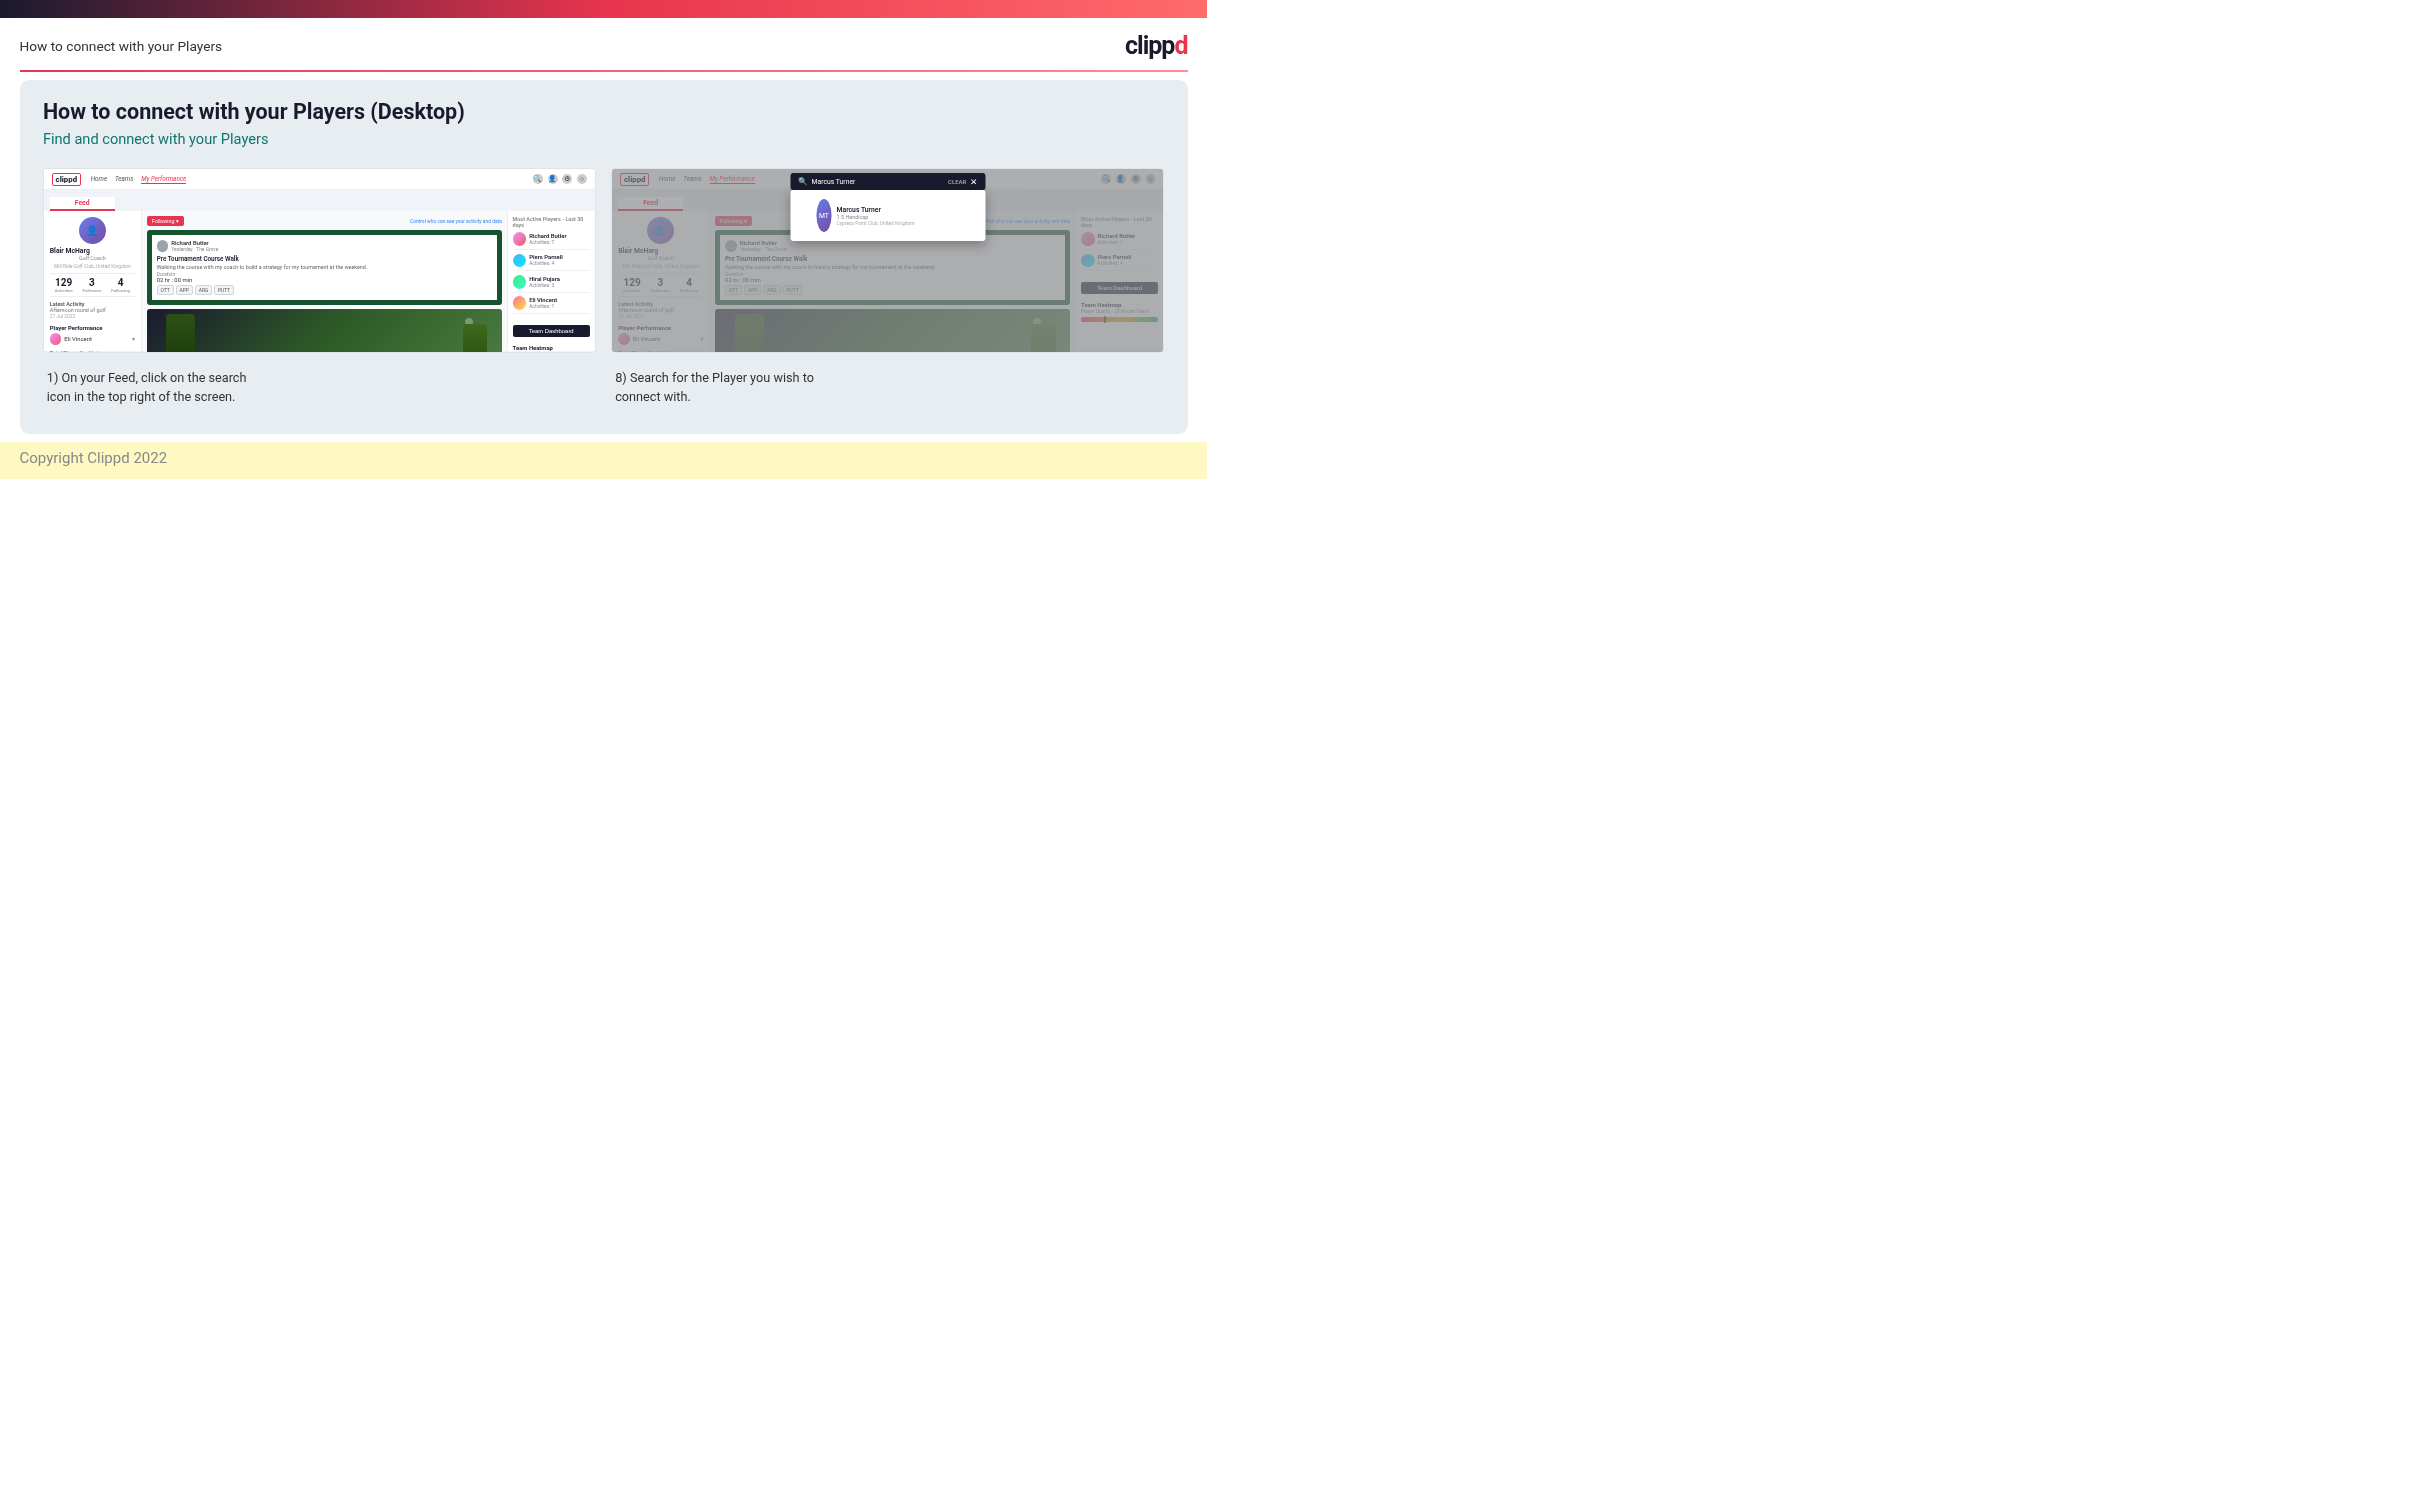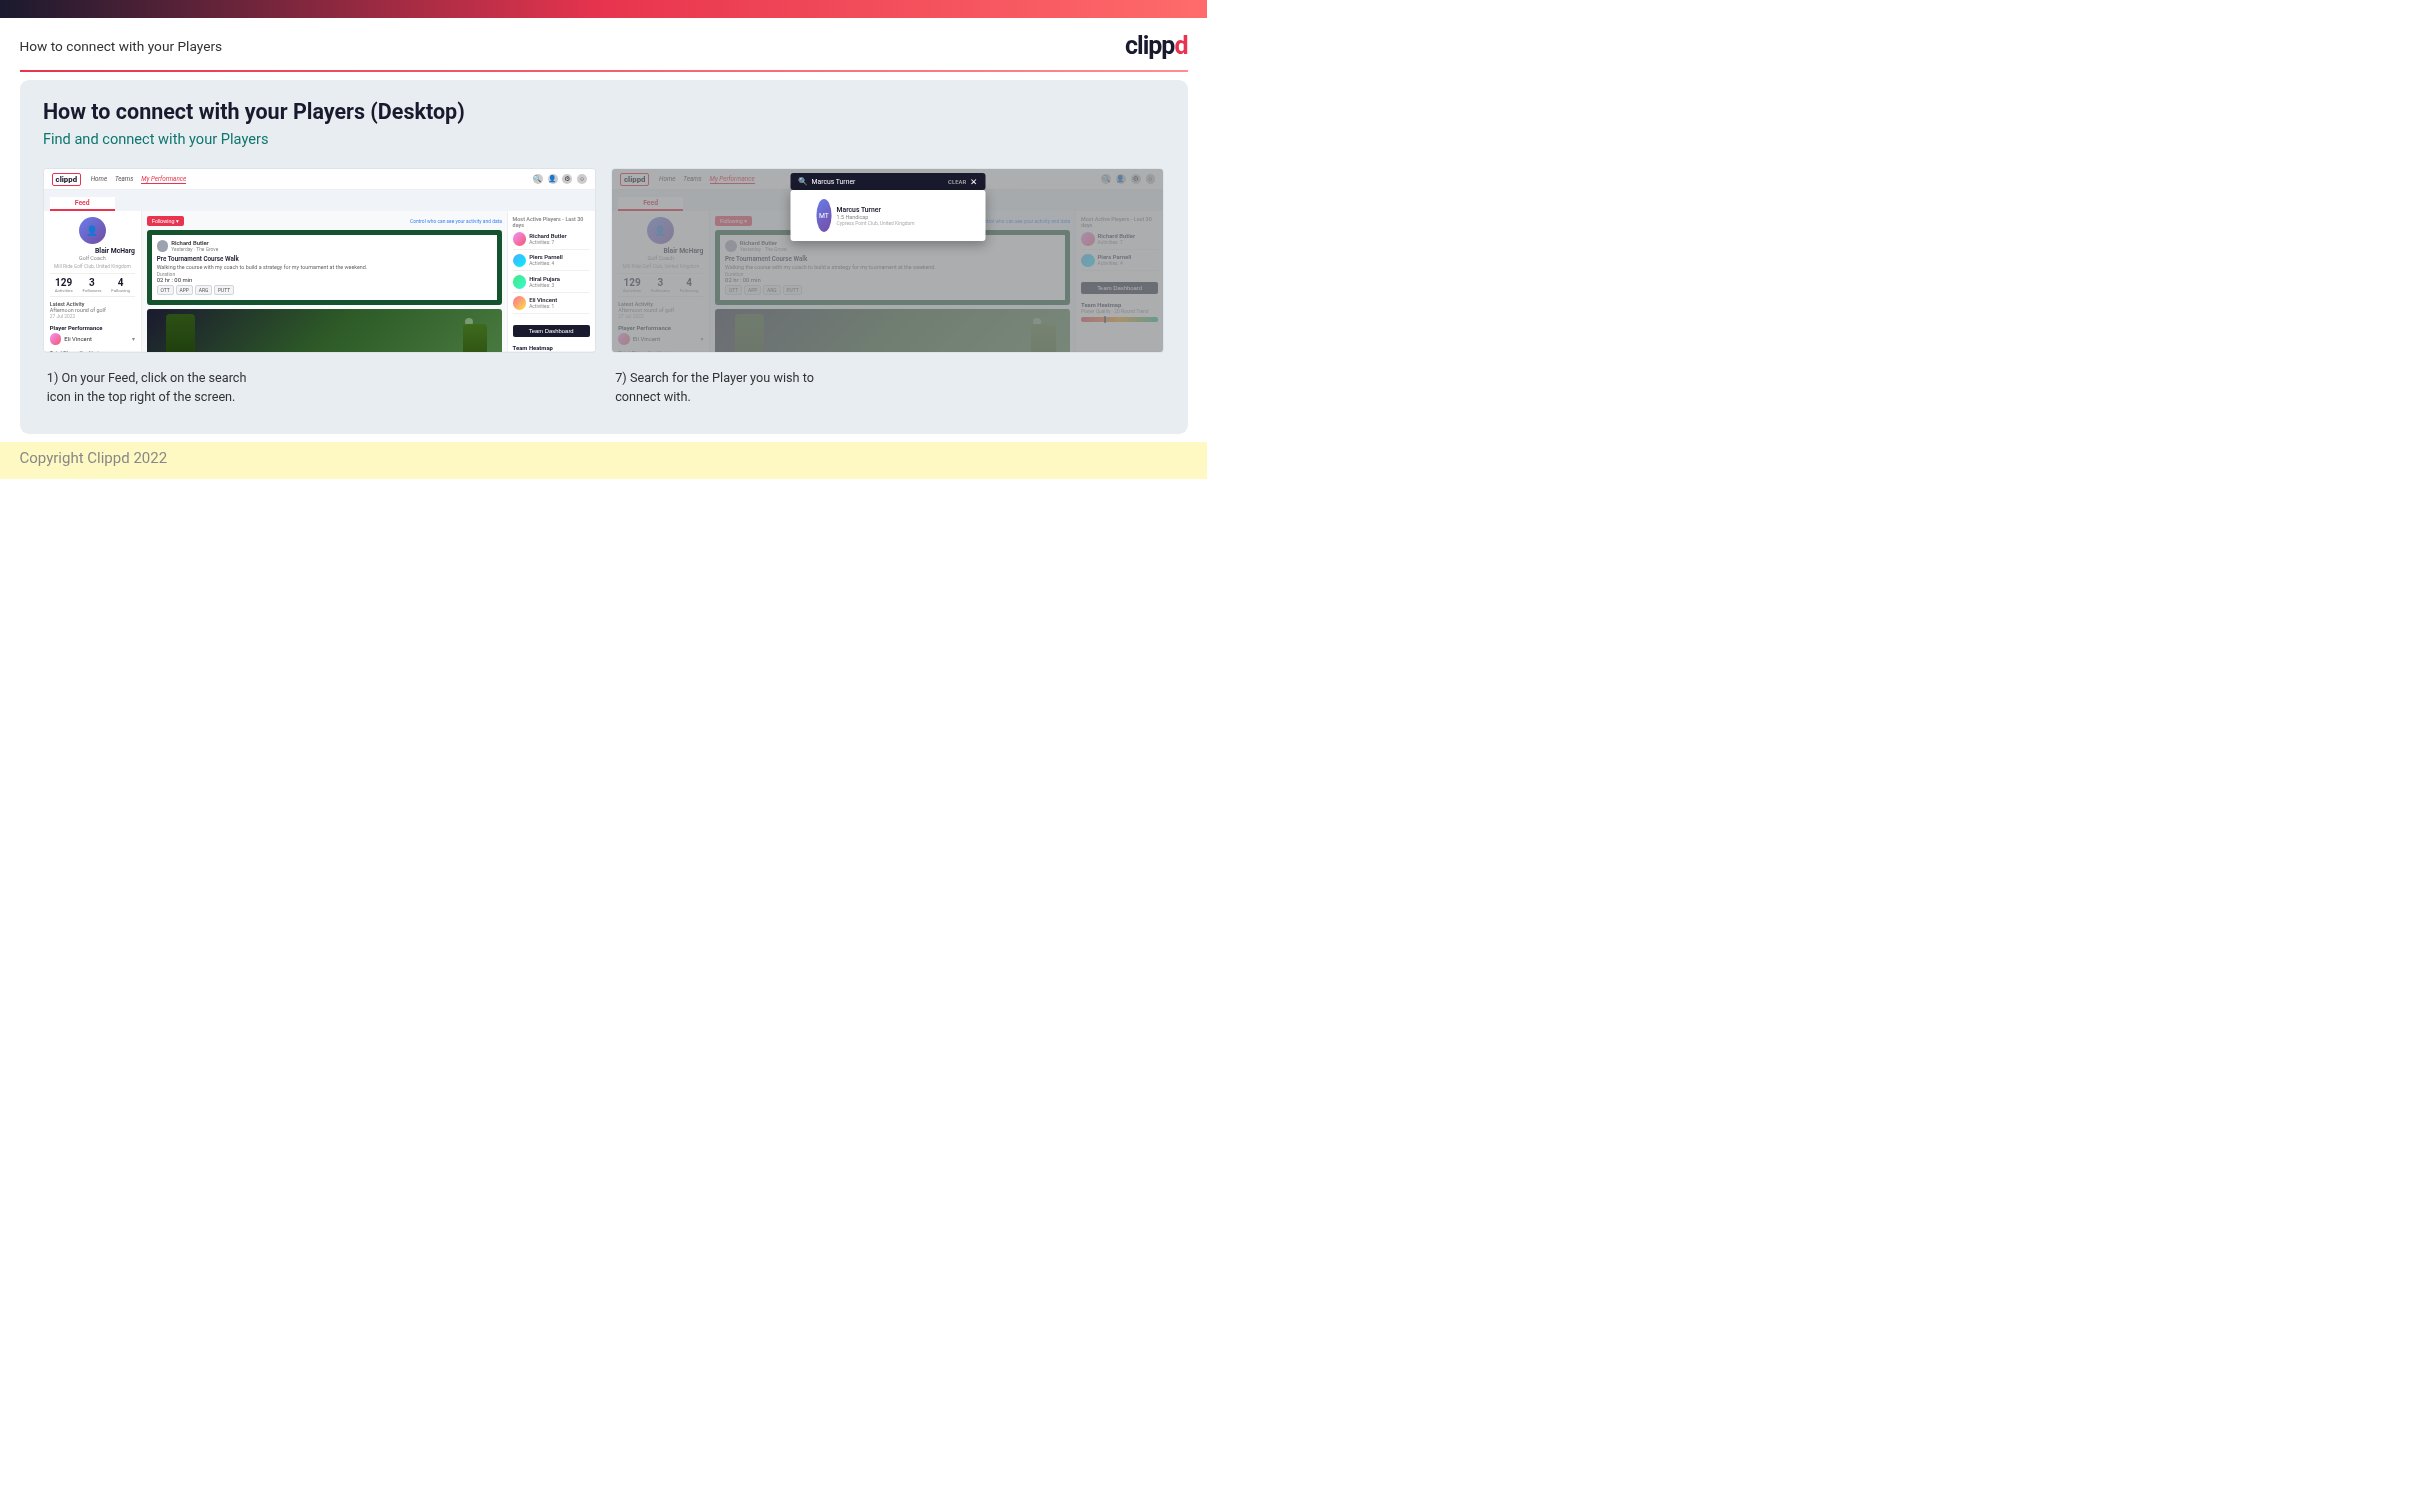--- a/index.html
+++ b/index.html
@@ -178,21 +178,21 @@
       display: flex;
       align-items: center;
       justify-content: center;
       color: white;
       font-size: 9.8px;
     }
 
     .mini-name {
       font-size: 6.8px;
       font-weight: 700;
-      text-align: right;
+      text-align: left;
       color: #1a1a2e;
     }
     .mini-role {
       font-size: 5.4px;
       color: #888;
       text-align: center;
       margin-bottom: 2px;
     }
     .mini-club {
       font-size: 4.9px;
@@ -875,21 +875,21 @@
             <div>
               <div class="mini-dropdown-name">Marcus Turner</div>
               <div class="mini-dropdown-handicap">1.5 Handicap</div>
               <div class="mini-dropdown-club">Cypress Point Club, United Kingdom</div>
             </div>
           </div>
         </div>
 
       </div>
 
-      <div class="caption" style="white-space: pre-line;">7) Search for the Player you wish to
+      <div class="caption" style="white-space: pre-line;">8) Search for the Player you wish to
 connect with.</div>
     </div>
 
   </div>
 </div>
 
 <div class="copyright">Copyright Clippd 2022</div>
 
 
 </body></html>

